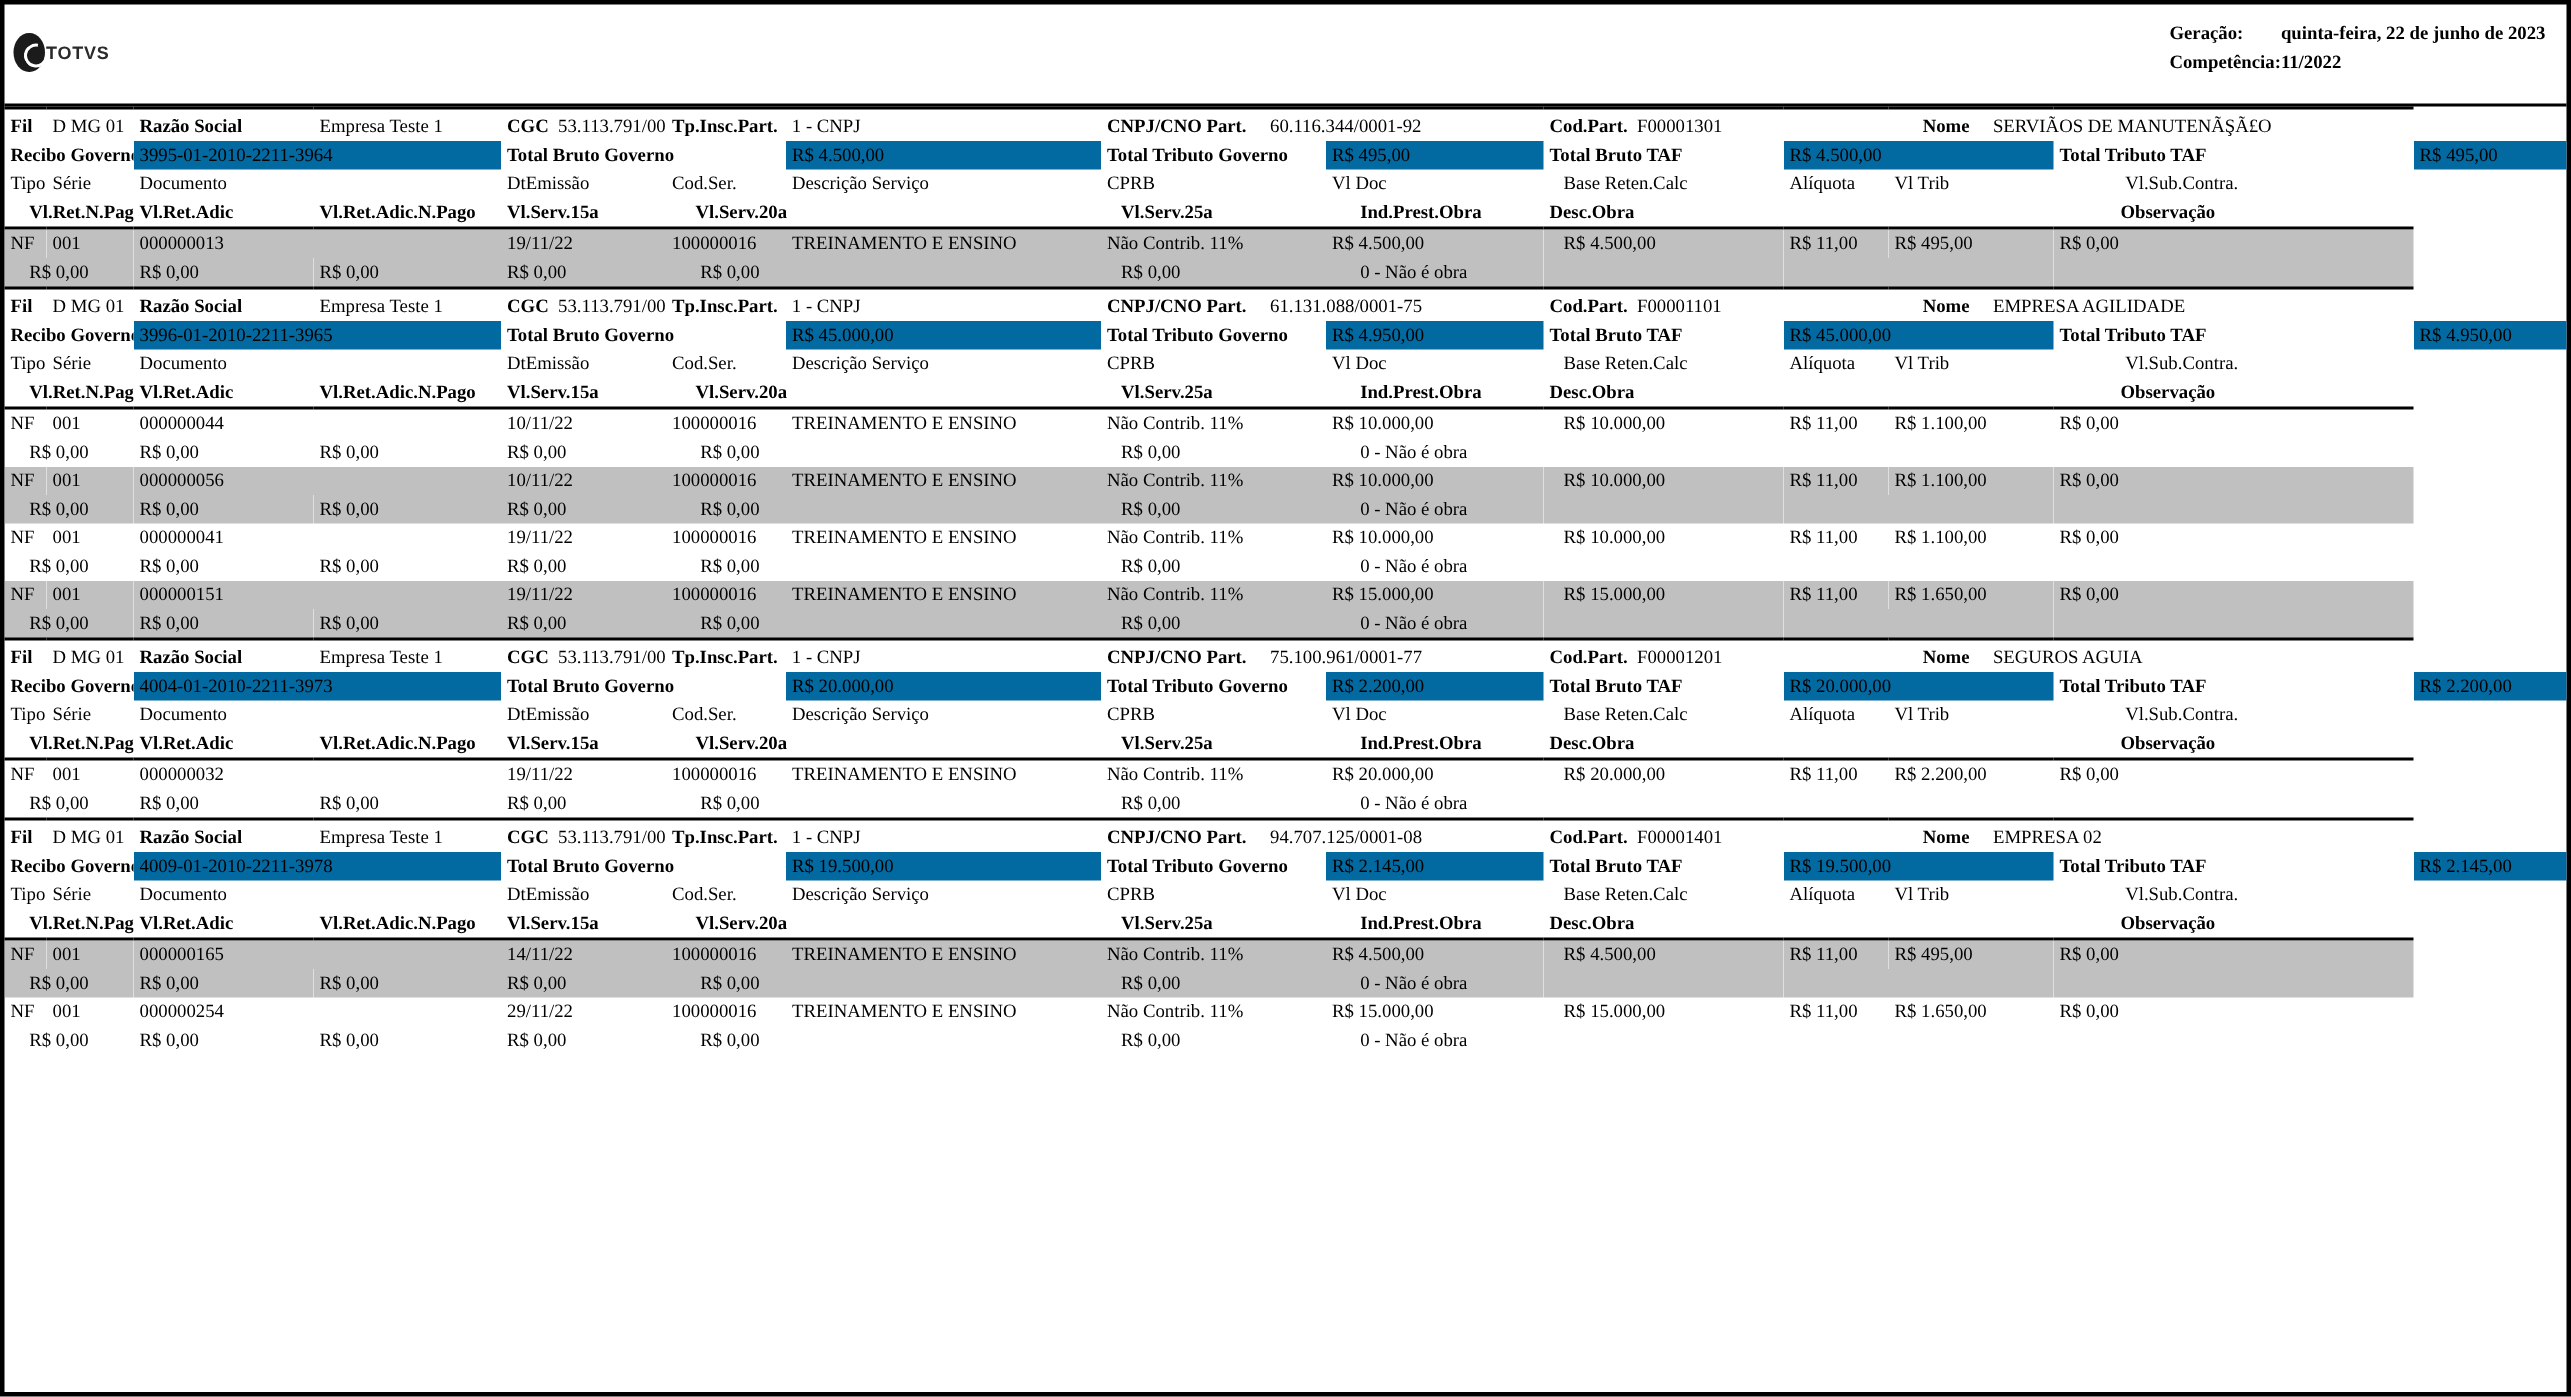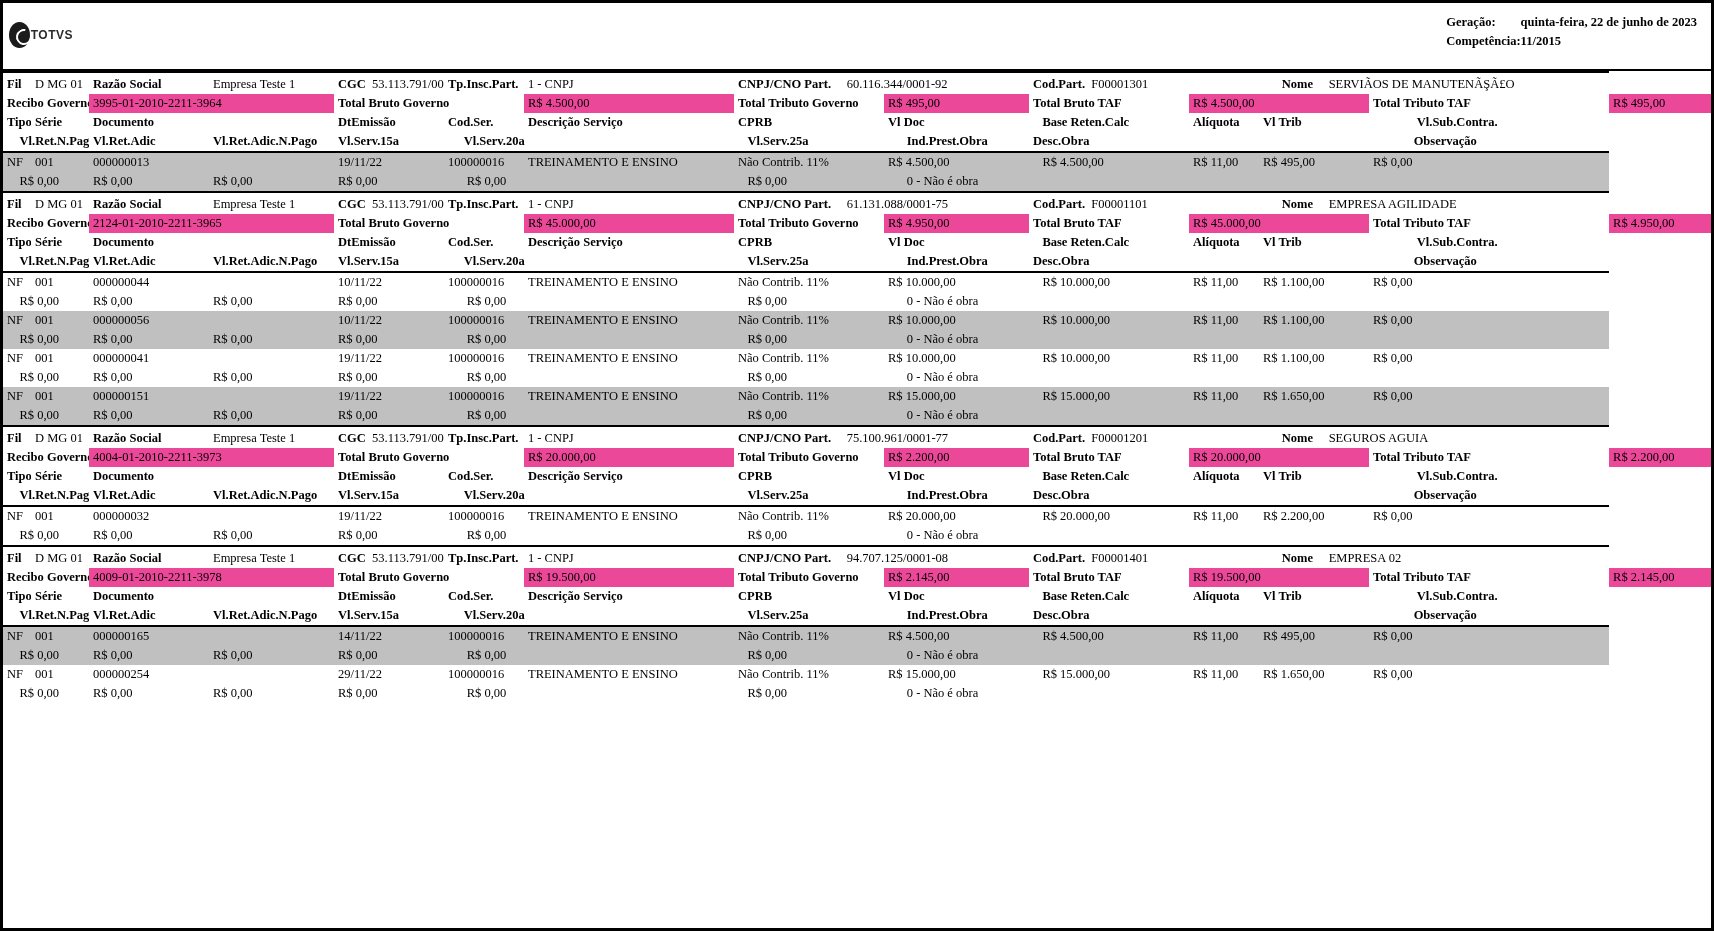--- a/index.html
+++ b/index.html
@@ -96,27 +96,27 @@
     overflow: hidden;
   }
   .b { font-weight: bold; }
   .group-sep td {
     border-top: 2px solid #000;
     height: 3px;
     padding: 0;
     font-size: 0;
     line-height: 0;
   }
-  .hdr-row td { font-weight: bold; font-size: 13.5px; }
+  .hdr-row td { font-weight: normal; font-size: 13.5px; }
   .hdr-row2 td { font-weight: bold; font-size: 13.5px; }
   .hdr-bottom td { border-bottom: 2px solid #000; }
   .hl { background: #ffff00; }
   .zebra td { background: #c0c0c0; }
   .info-row td { font-size: 12.5px; }
-  .yellow-band td { background: #ec4899; font-size: 12.5px; }
+  .yellow-band td { background: #0369a1; font-size: 12.5px; }
   .yellow-band td.nohl { background: #fff; }
 </style>
 </head>
 <body>
 
 <div class="page">
 
   <div class="header">
     <div class="logo-box">
       <div class="logo-circle"></div>
@@ -124,21 +124,21 @@
     </div>
     <div class="title-wrap">
     </div>
     <div class="gen-block">
       <div class="gen-labels">
         <div>Geração:</div>
         <div>Competência:</div>
       </div>
       <div class="gen-values">
         <div>quinta-feira, 22 de junho de 2023</div>
-        <div>11/2015</div>
+        <div>11/2022</div>
       </div>
     </div>
   </div>
 
   <table class="rep">
     <colgroup>
       <col style="width:28px">
       <col style="width:58px">
       <col style="width:120px">
       <col style="width:125px">
@@ -240,21 +240,21 @@
           <td class="b">Razão Social</td>
           <td>Empresa Teste 1</td>
           <td><span class="b">CGC</span>&nbsp;&nbsp;53.113.791/0001-22</td>
           <td colspan="2"><span class="b">Tp.Insc.Part.</span>&nbsp;&nbsp;&nbsp;1 - CNPJ</td>
           <td colspan="2"><span class="b">CNPJ/CNO Part.</span>&nbsp;&nbsp;&nbsp;&nbsp;&nbsp;61.131.088/0001-75</td>
           <td colspan="2"><span class="b">Cod.Part.</span>&nbsp;&nbsp;F00001101</td>
           <td colspan="2"><span class="b">&nbsp;&nbsp;&nbsp;&nbsp;&nbsp;&nbsp;Nome</span>&nbsp;&nbsp;&nbsp;&nbsp;&nbsp;EMPRESA AGILIDADE</td>
         </tr>
         <tr class="yellow-band">
           <td class="b nohl" colspan="2">Recibo Governo</td>
-          <td class="hl" colspan="2">2124-01-2010-2211-3965</td>
+          <td class="hl" colspan="2">3996-01-2010-2211-3965</td>
           <td class="b nohl" colspan="2">Total Bruto Governo</td>
           <td class="hl">R$ 45.000,00</td>
           <td class="b nohl">Total Tributo Governo</td>
           <td class="hl">R$ 4.950,00</td>
           <td class="b nohl">Total Bruto TAF</td>
           <td class="hl" colspan="2">R$ 45.000,00</td>
           <td class="b nohl">Total Tributo TAF</td>
           <td class="hl">R$ 4.950,00</td>
         </tr>
         <tr class="hdr-row">

